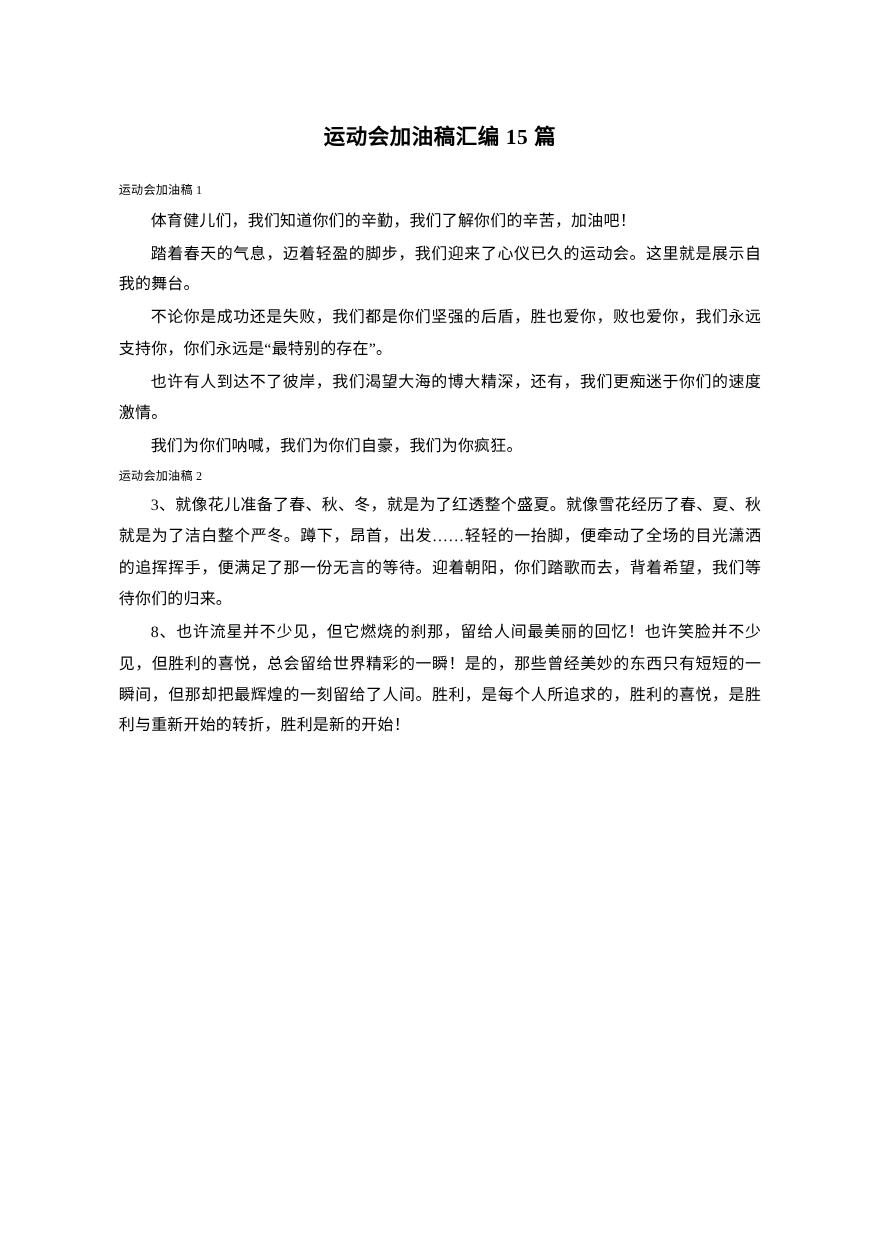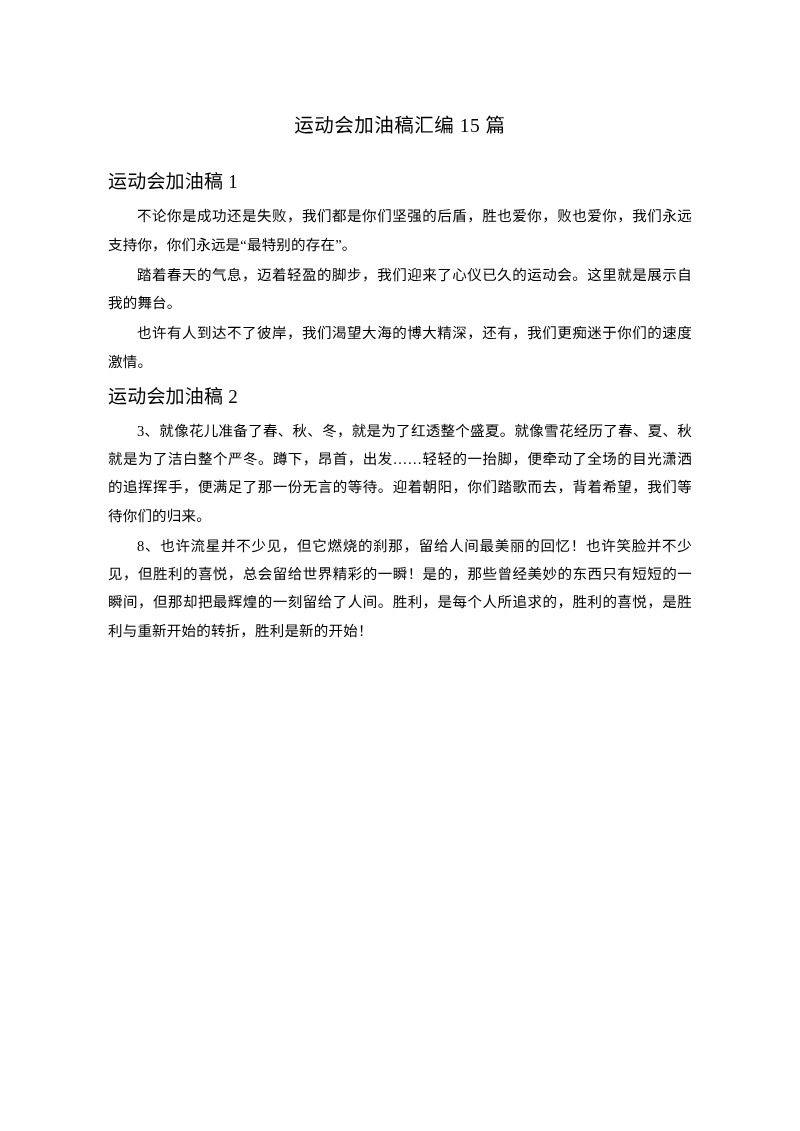--- a/index.html
+++ b/index.html
@@ -18,27 +18,27 @@
     box-sizing: border-box;
     width: 800px;
     height: 1131px;
     padding: 96px 108px 60px 108px;
     background: #ffffff;
     position: relative;
   }
   .doc-title {
     text-align: center;
     font-size: 19.5px;
-    font-weight: normal;
+    font-weight: bold;
     letter-spacing: 0.5px;
     margin: 14px 0 22px 0;
     line-height: 1.6;
   }
   .section-heading {
-    font-size: 19px;
+    font-size: 11px;
     line-height: 1.95;
     margin: 0 0 2px 0;
     text-indent: 0;
     letter-spacing: 0.2px;
   }
   p.para {
     font-size: 14.5px;
     line-height: 1.95;
     margin: 0 0 2px 0;
     text-indent: 2em;
@@ -50,20 +50,22 @@
     width: 100%;
   }
 </style>
 </head>
 <body>
 
 <div class="page">
   <h1 class="doc-title">运动会加油稿汇编 15 篇</h1>
   <div class="doc-body">
       <p class="section-heading">运动会加油稿 1</p>
+      <p class="para">体育健儿们，我们知道你们的辛勤，我们了解你们的辛苦，加油吧！</p>
+      <p class="para">踏着春天的气息，迈着轻盈的脚步，我们迎来了心仪已久的运动会。这里就是展示自我的舞台。</p>
       <p class="para">不论你是成功还是失败，我们都是你们坚强的后盾，胜也爱你，败也爱你，我们永远支持你，你们永远是“最特别的存在”。</p>
-      <p class="para">踏着春天的气息，迈着轻盈的脚步，我们迎来了心仪已久的运动会。这里就是展示自我的舞台。</p>
       <p class="para">也许有人到达不了彼岸，我们渴望大海的博大精深，还有，我们更痴迷于你们的速度激情。</p>
+      <p class="para">我们为你们呐喊，我们为你们自豪，我们为你疯狂。</p>
       <p class="section-heading">运动会加油稿 2</p>
       <p class="para">3、就像花儿准备了春、秋、冬，就是为了红透整个盛夏。就像雪花经历了春、夏、秋就是为了洁白整个严冬。蹲下，昂首，出发……轻轻的一抬脚，便牵动了全场的目光潇洒的追挥挥手，便满足了那一份无言的等待。迎着朝阳，你们踏歌而去，背着希望，我们等待你们的归来。</p>
       <p class="para">8、也许流星并不少见，但它燃烧的刹那，留给人间最美丽的回忆！也许笑脸并不少见，但胜利的喜悦，总会留给世界精彩的一瞬！是的，那些曾经美妙的东西只有短短的一瞬间，但那却把最辉煌的一刻留给了人间。胜利，是每个人所追求的，胜利的喜悦，是胜利与重新开始的转折，胜利是新的开始！</p>
     </div>
 </div>
 
 </body></html>

